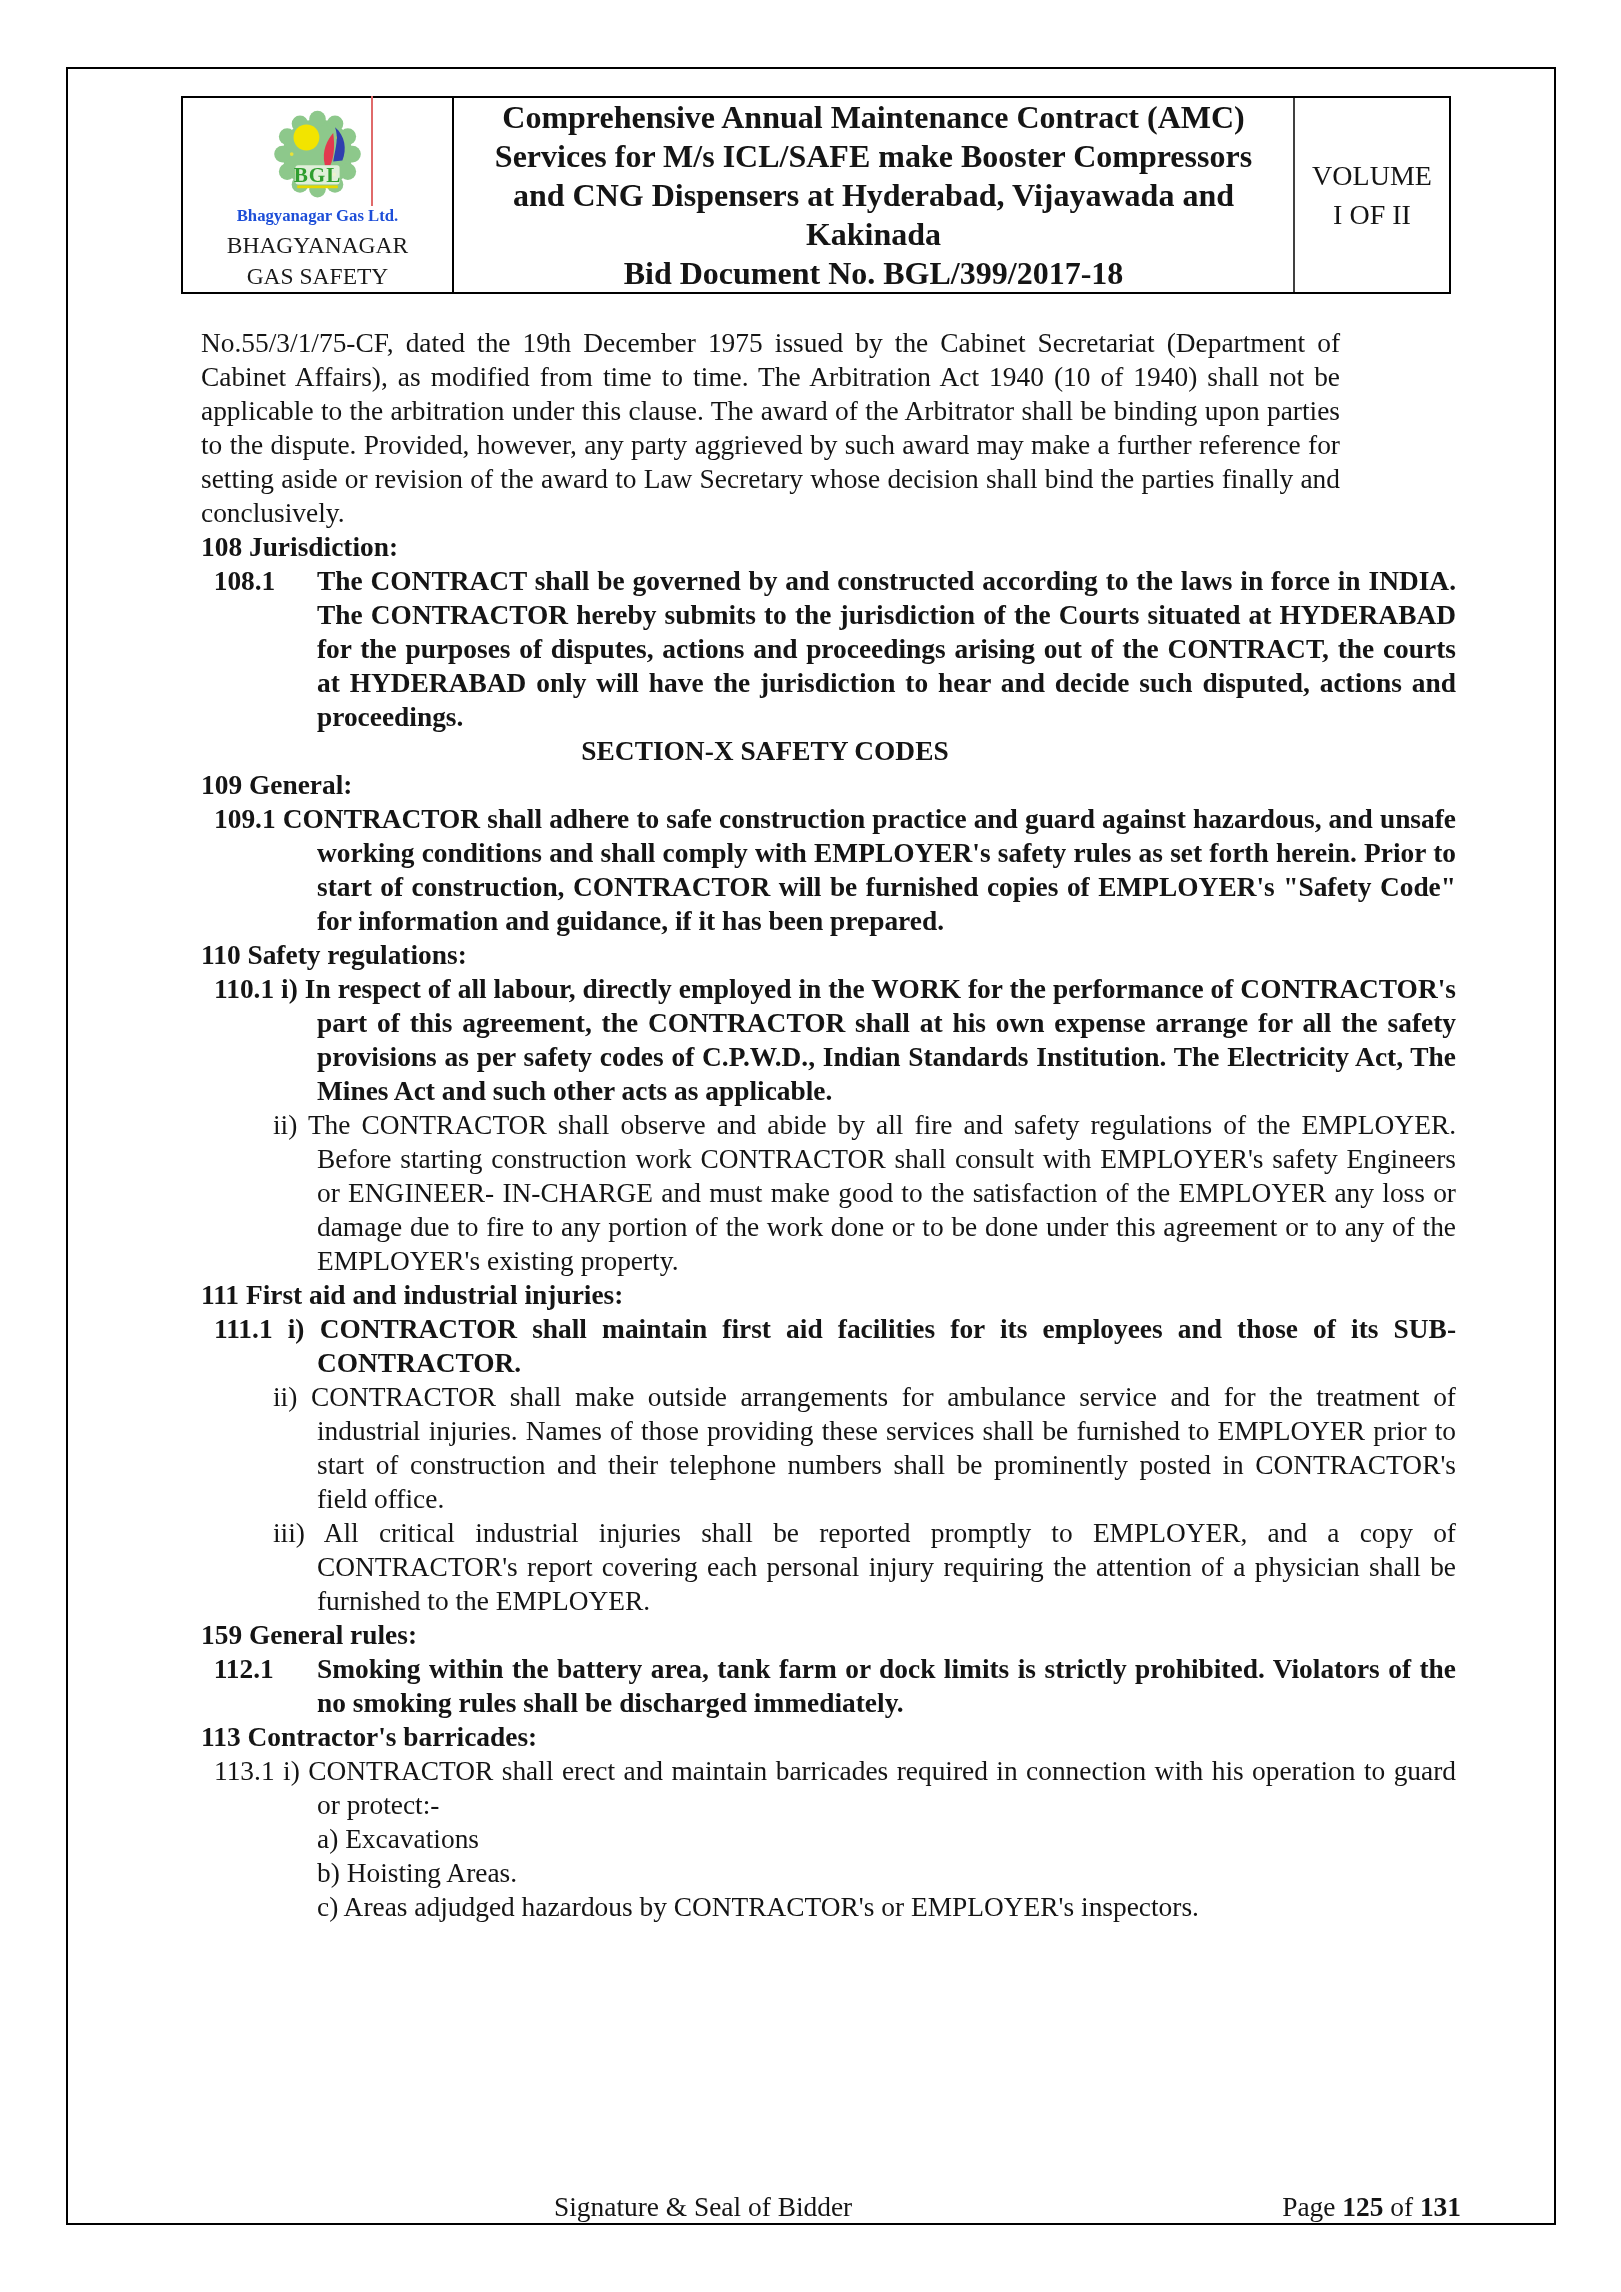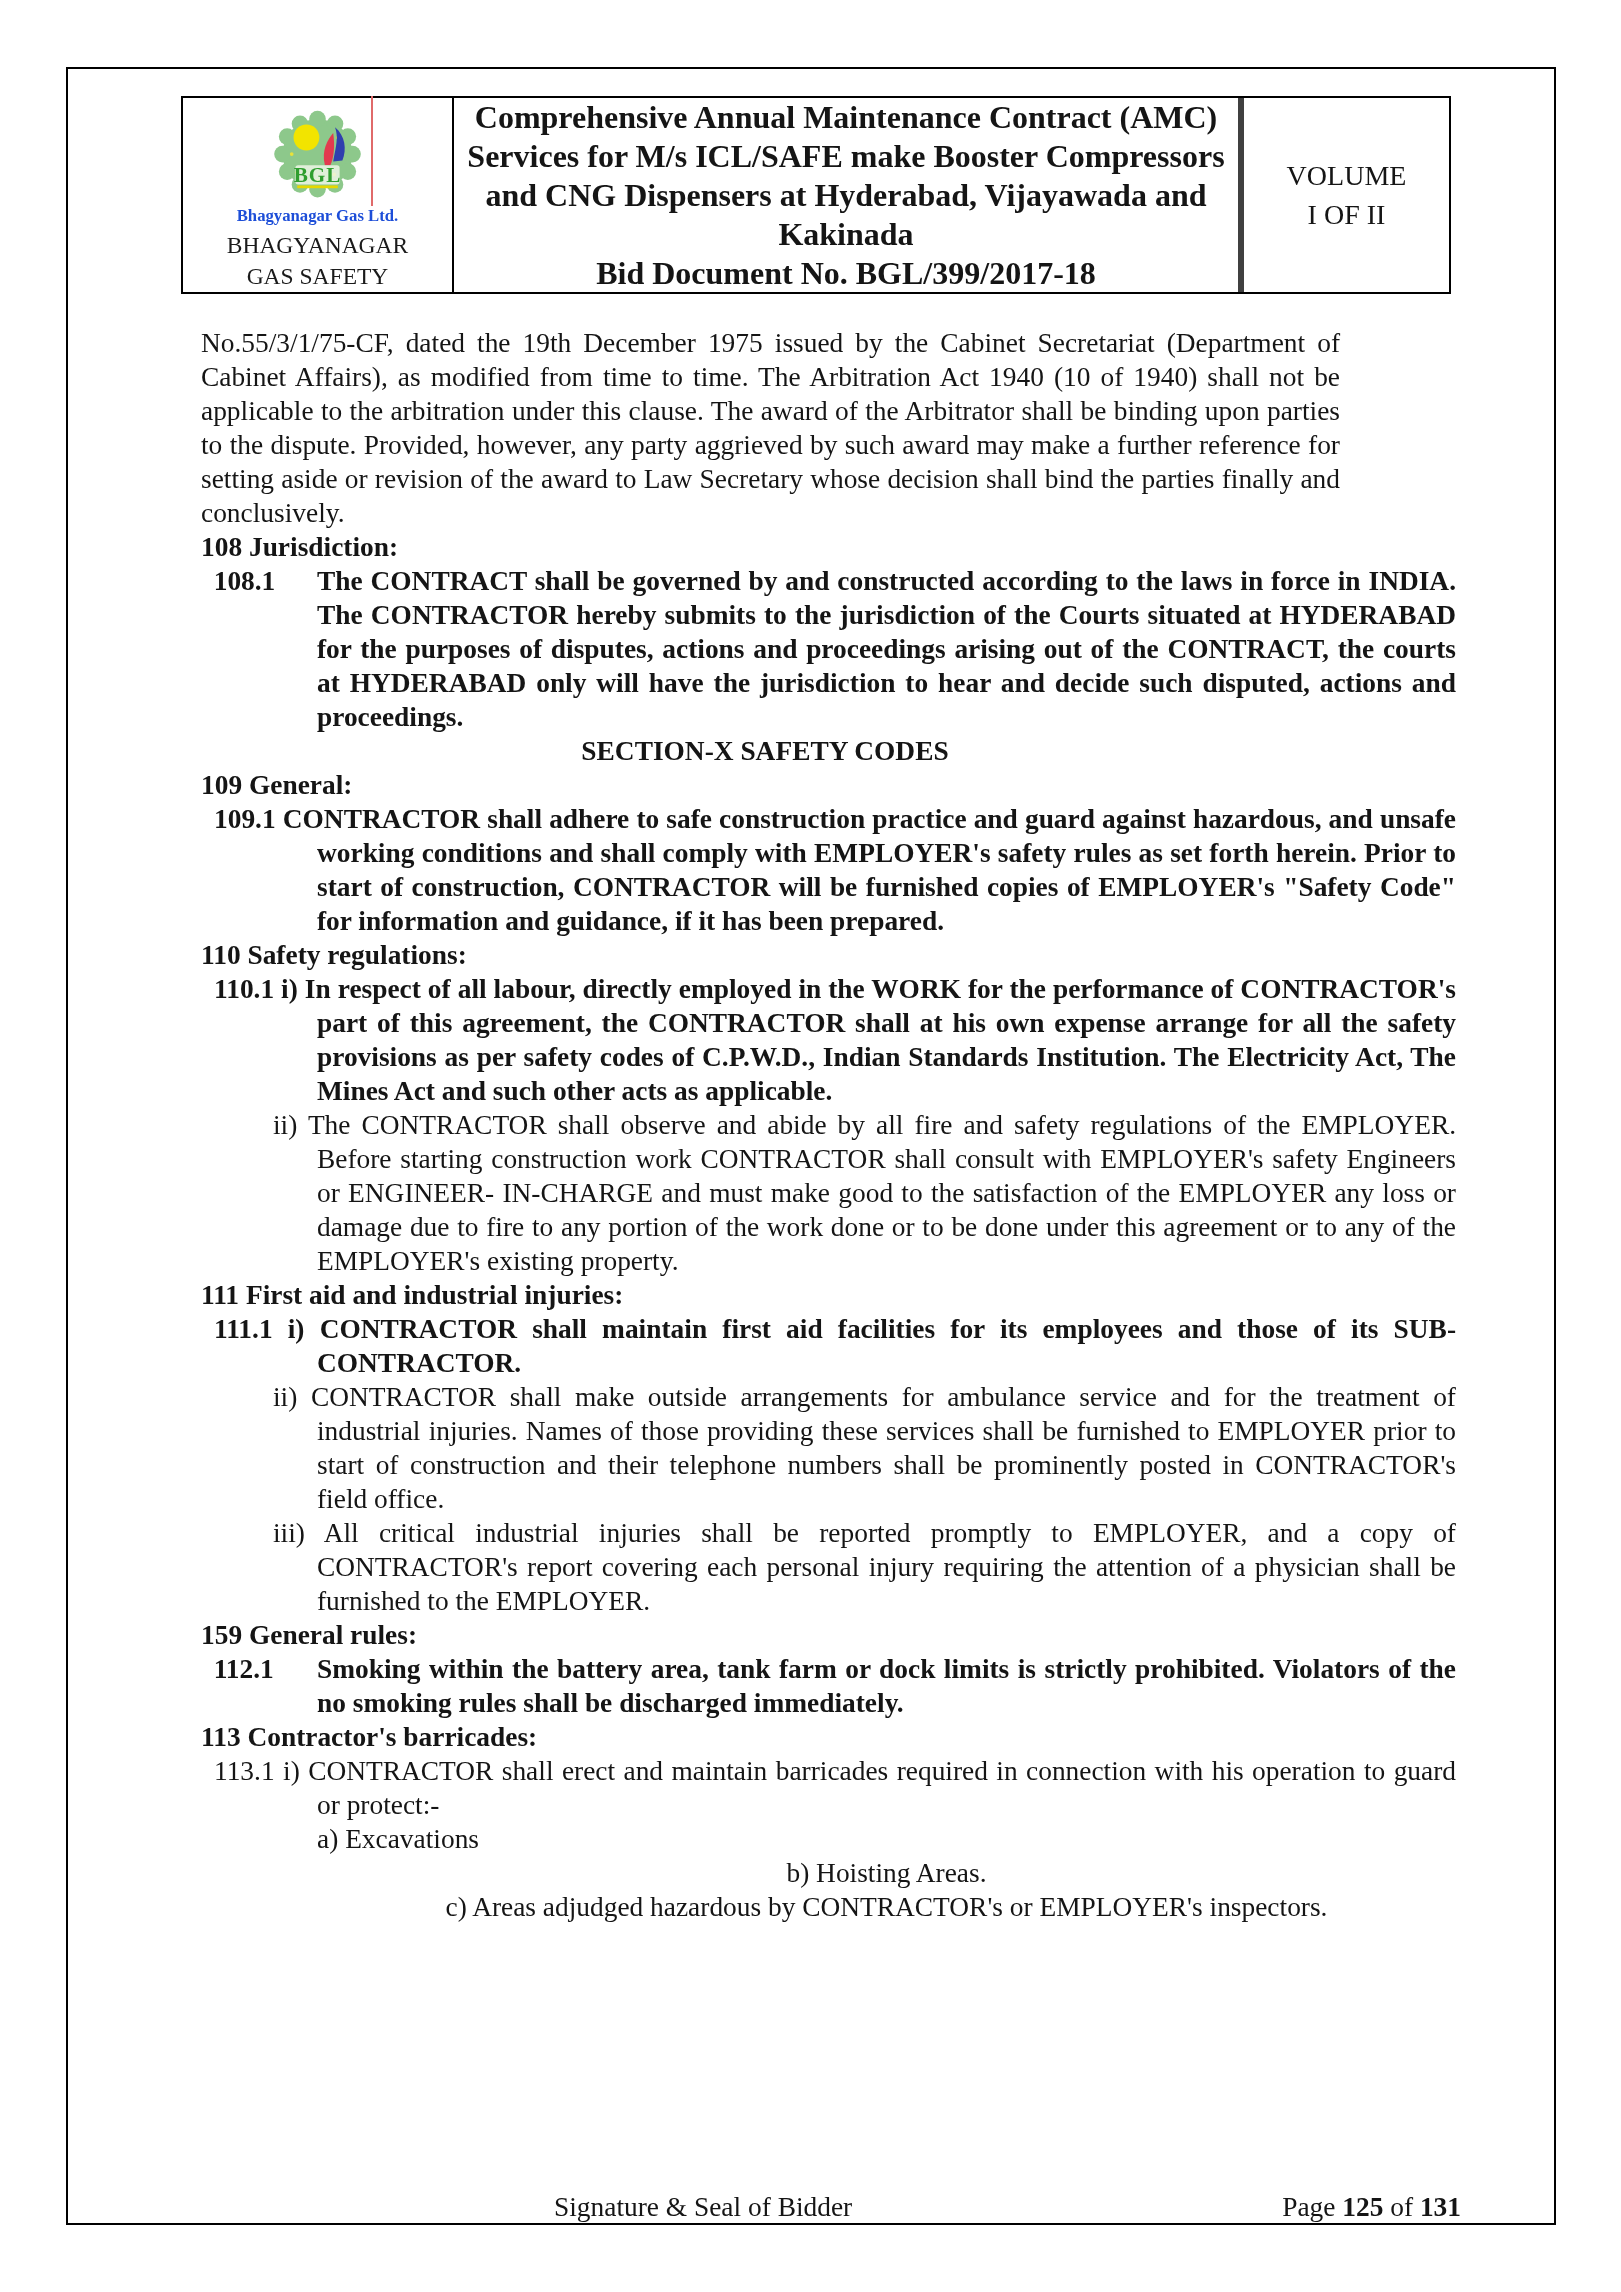--- a/index.html
+++ b/index.html
@@ -15,38 +15,38 @@
   
   .hdr-table{
     position:absolute;left:113px;top:27.4px;width:1270px;height:198px;
     border:2px solid #000;box-sizing:border-box;display:flex;background:#fff;
   }
   .cell{box-sizing:border-box;}
   .cell-logo{width:271px;border-right:2px solid #000;position:relative;
     display:flex;flex-direction:column;align-items:center;padding-top:9.8px;}
   .cell-title{flex:1;display:flex;flex-direction:column;justify-content:center;
     text-align:center;font-weight:bold;font-size:32px;line-height:39px;padding:0 9.8px;}
-  .cell-volume{width:211px;border-left:6px solid #404040;display:flex;flex-direction:column;
+  .cell-volume{width:156px;border-left:2px solid #404040;display:flex;flex-direction:column;
     justify-content:center;text-align:center;font-size:28px;line-height:39px;}
   .logo-caption{font-size:16.7px;font-weight:bold;color:#1d4ed8;line-height:17.6px;margin-top:1px;}
   .company-name{font-size:23.5px;line-height:31px;text-align:center;color:#1b1b1b;margin-top:5.9px;}
   .scan-redline{position:absolute;top:-2px;left:188px;width:2px;height:110px;background:#e06a6a;}
   
   .content{margin-left:133px;width:1255px;font-size:27.4px;line-height:34px;text-align:justify;}
   .content p{margin:0;}
   .indent-col{margin-left:116px;width:1139px;}
   .sec-head{font-weight:bold;text-align:left;font-size:27.4px;}
   .center-head{font-weight:bold;text-align:center;padding-right:127px;margin-top:65px;}
   .item{position:relative;padding-left:116px;}
   .item .num{position:absolute;left:12.7px;top:0;}
   .hang{padding-left:116px;text-indent:-103px;}
   .hang-roman{padding-left:116px;text-indent:-44px;}
   .alpha{padding-left:116px;text-align:left;}
   .mt4{margin-top:3.9px;font-weight:bold;} .mt14{margin-top:13.7px;} .mt16{margin-top:15.7px;}
-  .mt13{margin-top:12.7px;text-align:center;} .mt30{margin-top:29px;} .mt32{margin-top:31px;} .mt34{margin-top:33px;}
+  .mt13{margin-top:12.7px;} .mt30{margin-top:29px;} .mt32{margin-top:31px;} .mt34{margin-top:33px;}
   
   .footer-signature{position:absolute;left:486px;bottom:0;font-size:27.4px;}
   .footer-page{position:absolute;right:93px;bottom:0;font-size:27.4px;}
   .footer-page b{font-weight:bold;}
 </style>
 </head>
 <body>
 
 <div class="frame">
 

